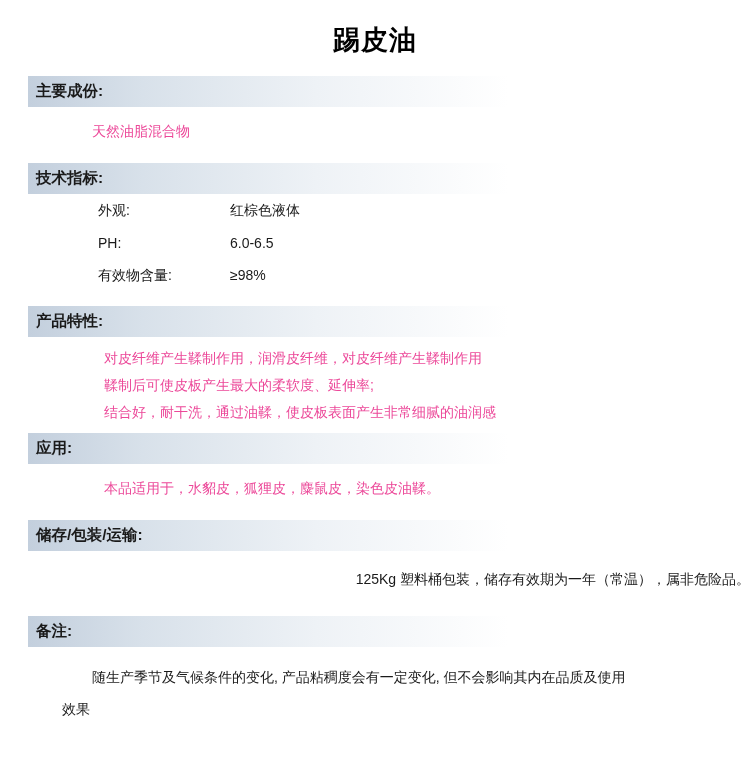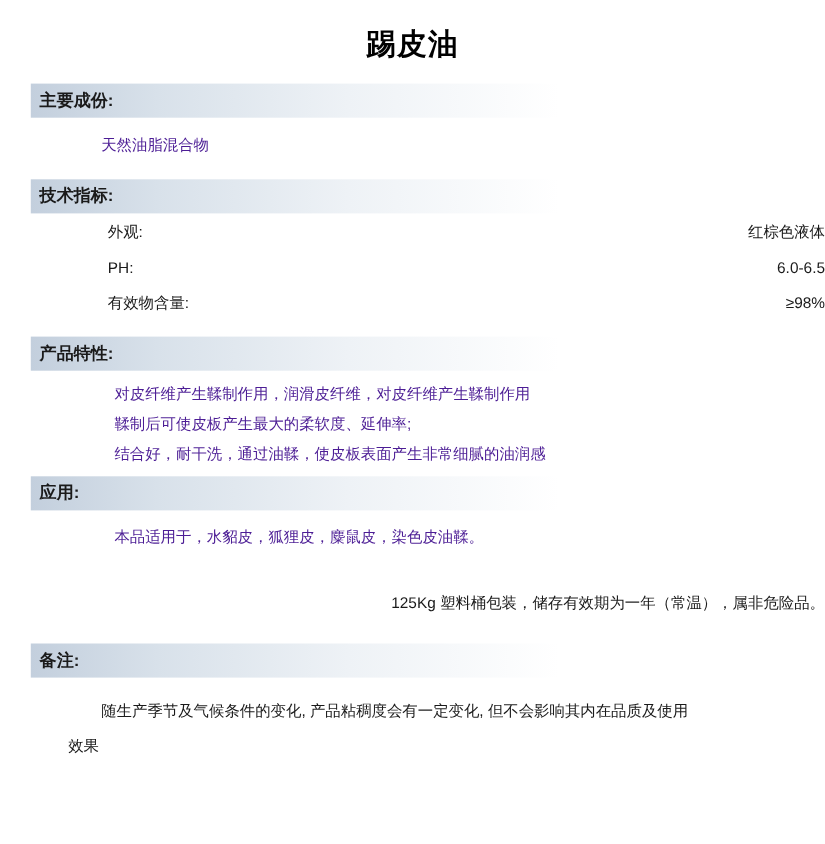--- a/index.html
+++ b/index.html
@@ -36,42 +36,41 @@
     font-weight: bold;
     color: #1a1a1a;
     margin: 0 0 0 28px;
     padding: 5px 0 5px 8px;
     width: 640px;
     box-sizing: border-box;
     background: linear-gradient(to right, #c3cfdd 0%, #d8e1ea 18%, #eef2f6 45%, #ffffff 75%, #ffffff 100%);
   }
   .body-line {
     font-size: 14px;
-    color: #4c1d95;
+    color: #ec4899;
     margin: 0 0 0 62px;
     padding: 0;
     line-height: 1.55;
   }
   .indent-1 { padding-left: 30px; }
   .indent-2 { padding-left: 42px; }
   .spec-row {
     display: flex;
     font-size: 14px;
     color: #1a1a1a;
     margin: 0 0 0 62px;
     padding-left: 36px;
     line-height: 2.35;
   }
   .spec-label {
     width: 132px;
     flex: 0 0 132px;
   }
   .spec-value {
     flex: 1 1 auto;
-    text-align: right;
   }
   .feature-list .body-line {
     line-height: 1.9;
   }
   .block-spacer-sm { height: 8px; }
   .block-spacer-md { height: 14px; }
   .block-spacer-lg { height: 20px; }
   .storage-para {
     font-size: 14px;
     color: #1a1a1a;
@@ -123,20 +122,21 @@
     <div class="body-line indent-2">鞣制后可使皮板产生最大的柔软度、延伸率;</div>
     <div class="body-line indent-2">结合好，耐干洗，通过油鞣，使皮板表面产生非常细腻的油润感</div>
   </div>
 
   <div class="block-spacer-sm"></div>
   <div class="section-head">应用:</div>
   <div class="block-spacer-md"></div>
   <div class="body-line indent-2">本品适用于，水貂皮，狐狸皮，麋鼠皮，染色皮油鞣。</div>
 
   <div class="block-spacer-lg"></div>
+  <div class="section-head">储存/包装/运输:</div>
   <div class="block-spacer-md"></div>
   <div class="storage-para">
     <span class="first-line">125Kg 塑料桶包装，储存有效期为一年（常温），属非危险品。</span>
   </div>
   <div class="block-spacer-sm"></div>
 
   <div class="block-spacer-md"></div>
   <div class="section-head">备注:</div>
   <div class="block-spacer-md"></div>
   <div class="remark-para">

